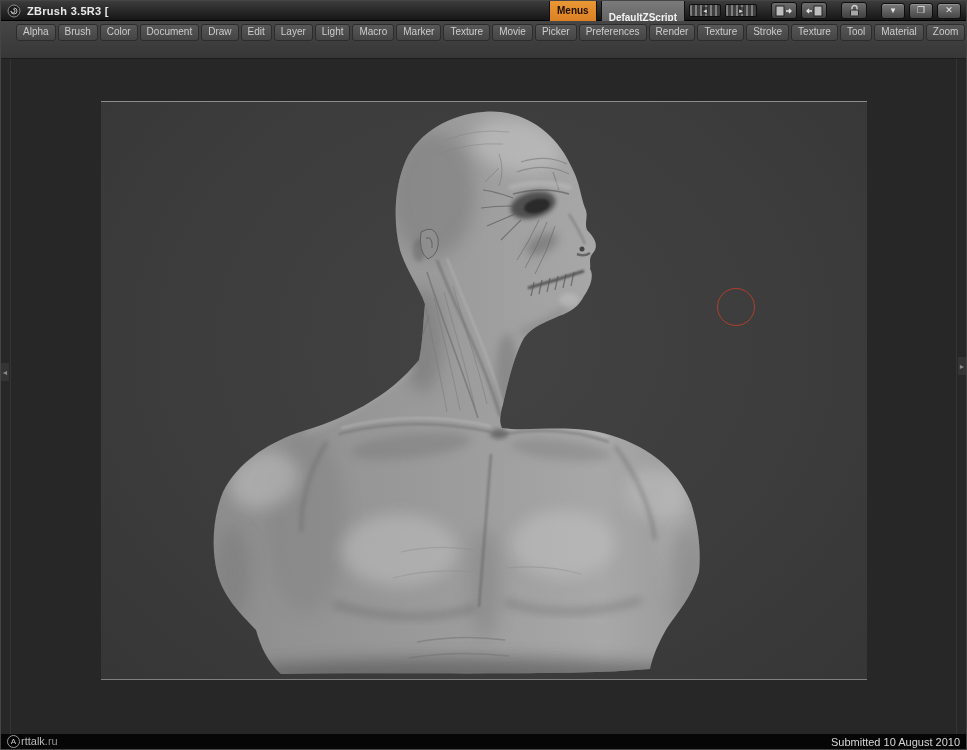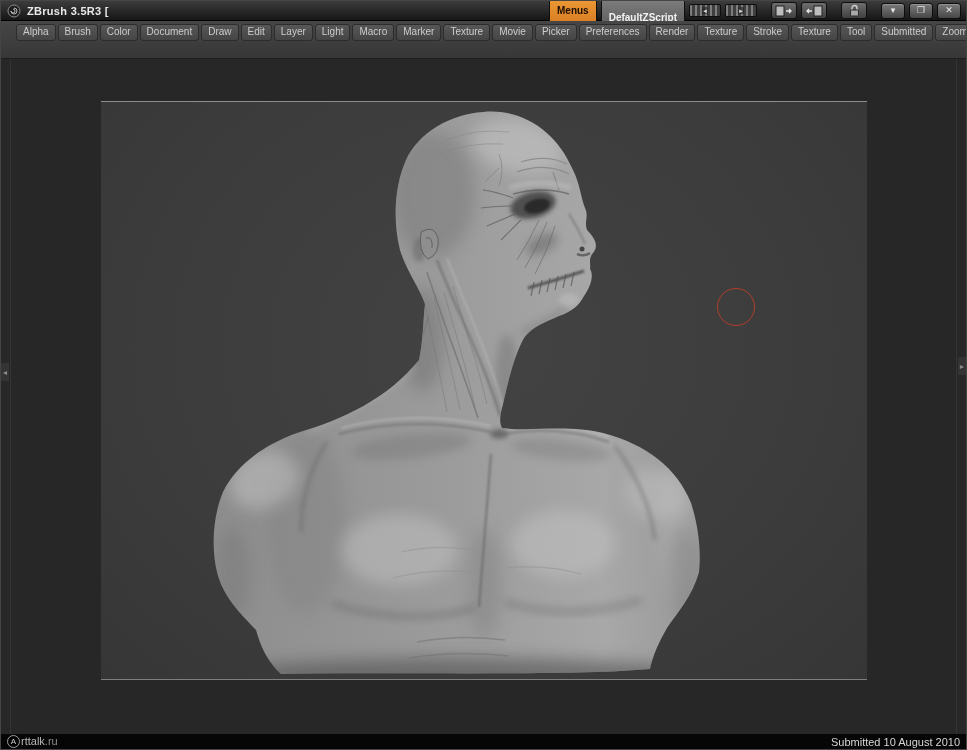--- a/index.html
+++ b/index.html
@@ -112,21 +112,21 @@
       <span class="menu-item">Marker</span>
       <span class="menu-item">Texture</span>
       <span class="menu-item">Movie</span>
       <span class="menu-item">Picker</span>
       <span class="menu-item">Preferences</span>
       <span class="menu-item">Render</span>
       <span class="menu-item">Texture</span>
       <span class="menu-item">Stroke</span>
       <span class="menu-item">Texture</span>
       <span class="menu-item">Tool</span>
-      <span class="menu-item">Submitted</span>
+      <span class="menu-item">Material</span>
       <span class="menu-item">Zoom</span>
 
     </div>
   </div>
 
   <div class="canvas-area">
     <div class="tray-line-left"></div>
     <div class="tray-line-right"></div>
 
     <div class="document">

